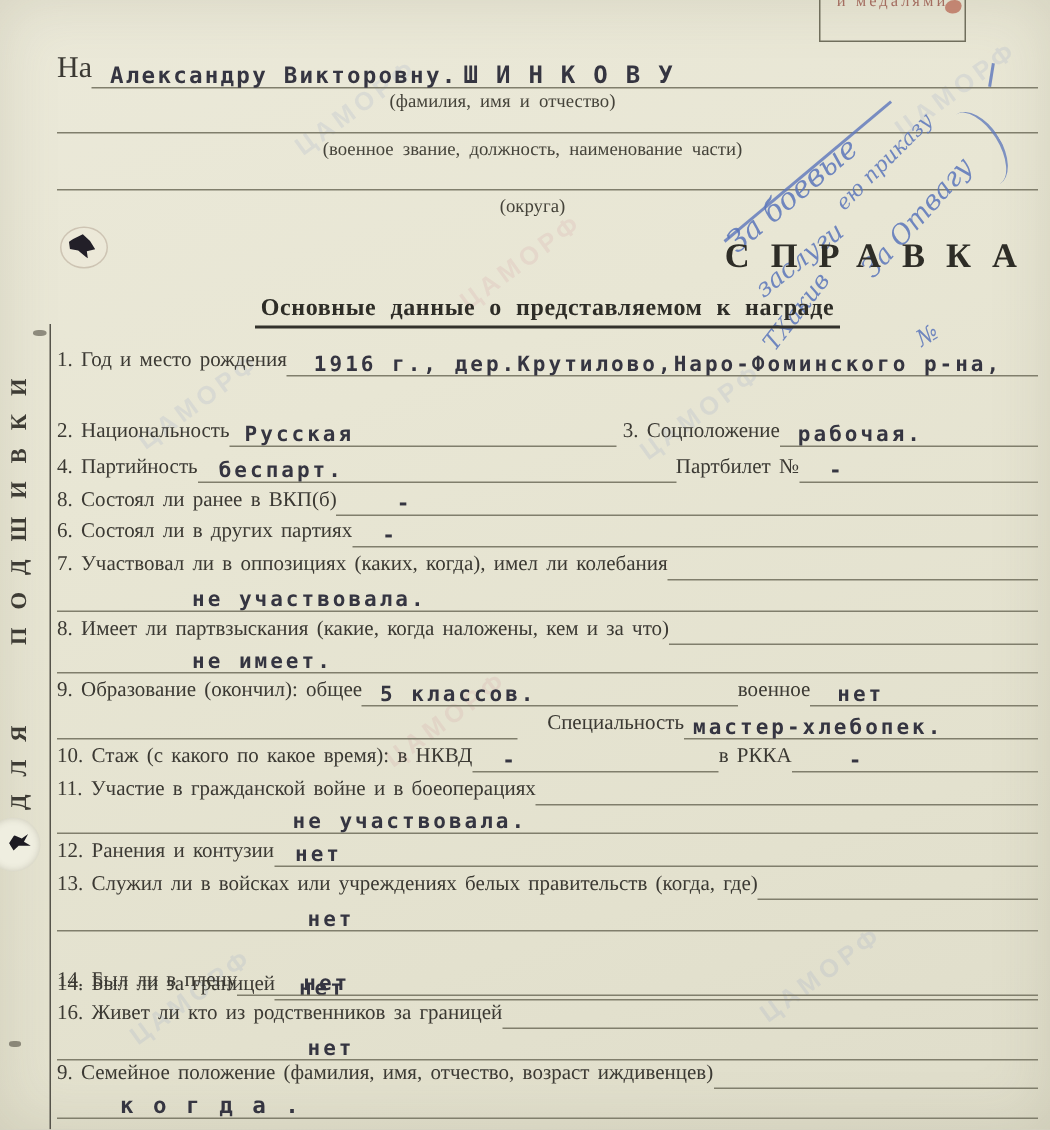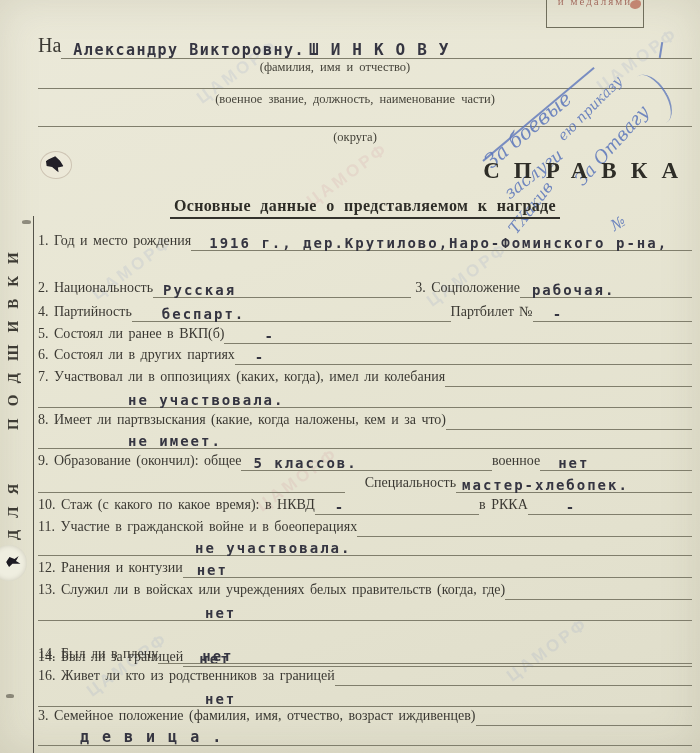--- a/index.html
+++ b/index.html
@@ -124,30 +124,30 @@
       </span>
     <span class="lbl" style="margin-left:4px">3. Соцположение</span>
     <span class="fl" style="flex:1">
         <span class="val" style="margin-left:10px">рабочая.</span>
       </span>
   </div>
 
   <div class="row" style="top:301px">
     <span class="lbl">4. Партийность</span>
     <span class="fl" style="flex:2">
-        <span class="val" style="margin-left:28px">беспарт.</span>
+        <span class="val" style="margin-left:12px">беспарт.</span>
       </span>
     <span class="lbl">Партбилет №</span>
     <span class="fl" style="flex:1">
         <span class="val" style="margin-left:18px">-</span>
       </span>
   </div>
 
   <div class="row" style="top:323px">
-    <span class="lbl">5. Состоял ли ранее в ВКП(б)</span>
+    <span class="lbl">8. Состоял ли ранее в ВКП(б)</span>
     <span class="fl">
         <span class="val" style="margin-left:38px">-</span>
       </span>
   </div>
 
   <div class="row" style="top:344px">
     <span class="lbl">6. Состоял ли в других партиях</span>
     <span class="fl">
         <span class="val" style="margin-left:18px">-</span>
       </span>
@@ -247,26 +247,26 @@
     <span class="lbl">16. Живет ли кто из родственников за границей</span>
     <span class="fl"></span>
   </div>
   <div class="row" style="top:686px">
     <span class="fl">
         <span class="val" style="margin-left:165px">нет</span>
       </span>
   </div>
 
   <div class="row" style="top:705px">
-    <span class="lbl">3. Семейное положение (фамилия, имя, отчество, возраст иждивенцев)</span>
+    <span class="lbl">9. Семейное положение (фамилия, имя, отчество, возраст иждивенцев)</span>
     <span class="fl"></span>
   </div>
   <div class="row" style="top:725px">
     <span class="fl">
-        <span class="val" style="margin-left:40px;letter-spacing:13px;font-size:15px">девица.</span>
+        <span class="val" style="margin-left:40px;letter-spacing:13px;font-size:15px">когда.</span>
       </span>
   </div>
 
   <div class="ink-ring"></div>
   <div class="ink-blot"></div>
   <div class="hole-punch"></div>
   <div class="hole-mark"></div>
   <div class="speck" style="left:22px;top:220px;width:9px;height:4px"></div>
   <div class="speck" style="left:6px;top:694px;width:8px;height:4px"></div>
 

